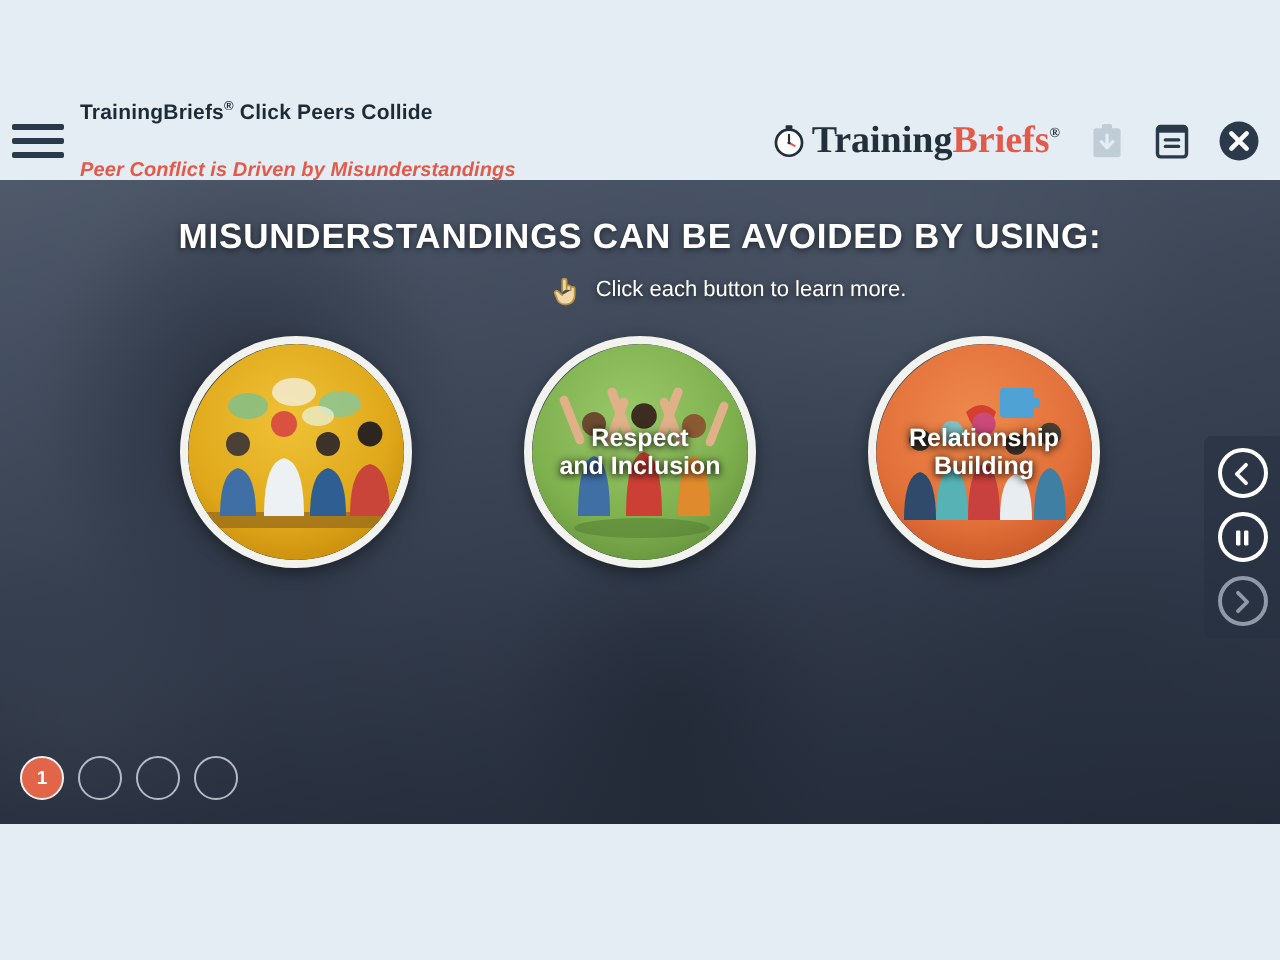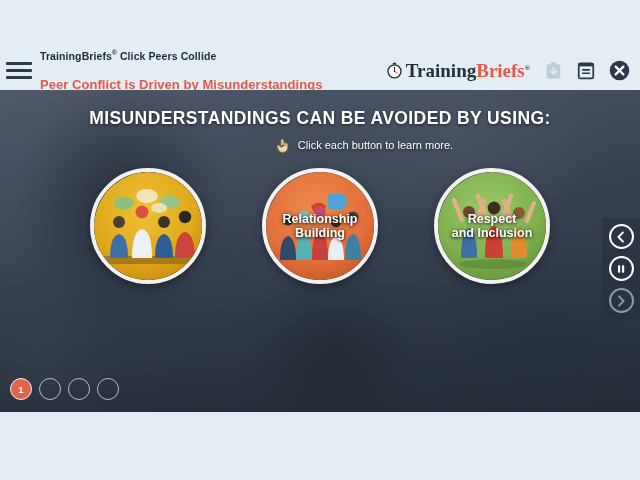--- a/index.html
+++ b/index.html
@@ -59,26 +59,27 @@
     font-weight: bold;
     color: #1d2b38;
     letter-spacing: 0.1px;
     white-space: nowrap;
   }
   .course-title sup {
     font-size: 6.5px;
     vertical-align: super;
   }
   .course-sub {
-    font-size: 13px;
+    font-size: 10px;
     font-weight: bold;
     color: #e3594a;
     letter-spacing: 0.05px;
     white-space: nowrap;
     margin-top: 16px;
+    font-style: italic;
   }
 
   .header-spacer { flex: 1 1 auto; }
 
   
   .brand {
     display: flex;
     align-items: center;
     gap: 2px;
     margin-right: 12px;
@@ -395,20 +396,58 @@
               <path d="M81 86 q0 -24 10 -26 q10 2 10 26 z" fill="#c9453a"></path>
             </g>
           </svg>
         </div>
       </div>
 
       <div class="circle-btn">
         <div class="circle-art">
           <svg width="110" height="110" viewBox="0 0 110 110">
             <defs>
+              <clipPath id="clip3">
+                  <circle cx="55" cy="55" r="55"></circle>
+                </clipPath>
+              <radialGradient id="g3" cx="45%" cy="35%" r="75%">
+                <stop offset="0%" stop-color="#9ac96a"></stop>
+                <stop offset="62%" stop-color="#7fb04e"></stop>
+                <stop offset="100%" stop-color="#5d8a38"></stop>
+              </radialGradient>
+            </defs>
+            <g clip-path="url(#clip3)">
+              <rect width="110" height="110" fill="url(#g3)"></rect>
+
+              <ellipse cx="55" cy="92" rx="34" ry="5" fill="#4e7a2f" opacity="0.5"></ellipse>
+
+              <circle cx="31" cy="40" r="6" fill="#6b4a30"></circle>
+              <path d="M23 86 q0 -28 8 -30 q8 2 8 30 z" fill="#3f6fa5"></path>
+              <path d="M24 48 L16 28" stroke="#e0b088" stroke-width="4.4" stroke-linecap="round"></path>
+              <path d="M39 48 L46 29" stroke="#e0b088" stroke-width="4.4" stroke-linecap="round"></path>
+
+              <circle cx="56" cy="36" r="6.4" fill="#3c2d20"></circle>
+              <path d="M47 86 q0 -30 9 -32 q9 2 9 32 z" fill="#cc3f34"></path>
+              <path d="M48 45 L40 24" stroke="#e0b088" stroke-width="4.6" stroke-linecap="round"></path>
+              <path d="M65 45 L73 24" stroke="#e0b088" stroke-width="4.6" stroke-linecap="round"></path>
+
+              <circle cx="81" cy="41" r="6" fill="#8a5a33"></circle>
+              <path d="M73 86 q0 -28 8 -30 q8 2 8 30 z" fill="#e08a2e"></path>
+              <path d="M74 49 L66 29" stroke="#e0b088" stroke-width="4.4" stroke-linecap="round"></path>
+              <path d="M89 49 L96 31" stroke="#e0b088" stroke-width="4.4" stroke-linecap="round"></path>
+            </g>
+          </svg>
+        </div>
+        <div class="circle-label"><span>Respect</span><br><span>and Inclusion</span></div>
+      </div>
+
+      <div class="circle-btn">
+        <div class="circle-art">
+          <svg width="110" height="110" viewBox="0 0 110 110">
+            <defs>
               <clipPath id="clip2">
                   <circle cx="55" cy="55" r="55"></circle>
                 </clipPath>
               <radialGradient id="g2" cx="45%" cy="35%" r="75%">
                 <stop offset="0%" stop-color="#ef8a4d"></stop>
                 <stop offset="62%" stop-color="#e2703a"></stop>
                 <stop offset="100%" stop-color="#bf5021"></stop>
               </radialGradient>
             </defs>
             <g clip-path="url(#clip2)">
@@ -428,58 +467,20 @@
               <circle cx="70" cy="50" r="5.4" fill="#3c332a"></circle>
               <path d="M62 88 q0 -21 8 -23 q8 2 8 23 z" fill="#e8edf2"></path>
               <circle cx="87" cy="45" r="5.6" fill="#4a3f34"></circle>
               <path d="M79 88 q0 -24 8 -26 q8 2 8 26 z" fill="#3f7fa3"></path>
             </g>
           </svg>
         </div>
         <div class="circle-label"><span>Relationship</span><br><span>Building</span></div>
       </div>
 
-      <div class="circle-btn">
-        <div class="circle-art">
-          <svg width="110" height="110" viewBox="0 0 110 110">
-            <defs>
-              <clipPath id="clip3">
-                  <circle cx="55" cy="55" r="55"></circle>
-                </clipPath>
-              <radialGradient id="g3" cx="45%" cy="35%" r="75%">
-                <stop offset="0%" stop-color="#9ac96a"></stop>
-                <stop offset="62%" stop-color="#7fb04e"></stop>
-                <stop offset="100%" stop-color="#5d8a38"></stop>
-              </radialGradient>
-            </defs>
-            <g clip-path="url(#clip3)">
-              <rect width="110" height="110" fill="url(#g3)"></rect>
-
-              <ellipse cx="55" cy="92" rx="34" ry="5" fill="#4e7a2f" opacity="0.5"></ellipse>
-
-              <circle cx="31" cy="40" r="6" fill="#6b4a30"></circle>
-              <path d="M23 86 q0 -28 8 -30 q8 2 8 30 z" fill="#3f6fa5"></path>
-              <path d="M24 48 L16 28" stroke="#e0b088" stroke-width="4.4" stroke-linecap="round"></path>
-              <path d="M39 48 L46 29" stroke="#e0b088" stroke-width="4.4" stroke-linecap="round"></path>
-
-              <circle cx="56" cy="36" r="6.4" fill="#3c2d20"></circle>
-              <path d="M47 86 q0 -30 9 -32 q9 2 9 32 z" fill="#cc3f34"></path>
-              <path d="M48 45 L40 24" stroke="#e0b088" stroke-width="4.6" stroke-linecap="round"></path>
-              <path d="M65 45 L73 24" stroke="#e0b088" stroke-width="4.6" stroke-linecap="round"></path>
-
-              <circle cx="81" cy="41" r="6" fill="#8a5a33"></circle>
-              <path d="M73 86 q0 -28 8 -30 q8 2 8 30 z" fill="#e08a2e"></path>
-              <path d="M74 49 L66 29" stroke="#e0b088" stroke-width="4.4" stroke-linecap="round"></path>
-              <path d="M89 49 L96 31" stroke="#e0b088" stroke-width="4.4" stroke-linecap="round"></path>
-            </g>
-          </svg>
-        </div>
-        <div class="circle-label"><span>Respect</span><br><span>and Inclusion</span></div>
-      </div>
-
     </div>
 
     <div class="dots">
       <div class="dot active">1</div>
       <div class="dot">2</div>
       <div class="dot">3</div>
       <div class="dot">4</div>
     </div>
 
     <div class="nav-rail">

